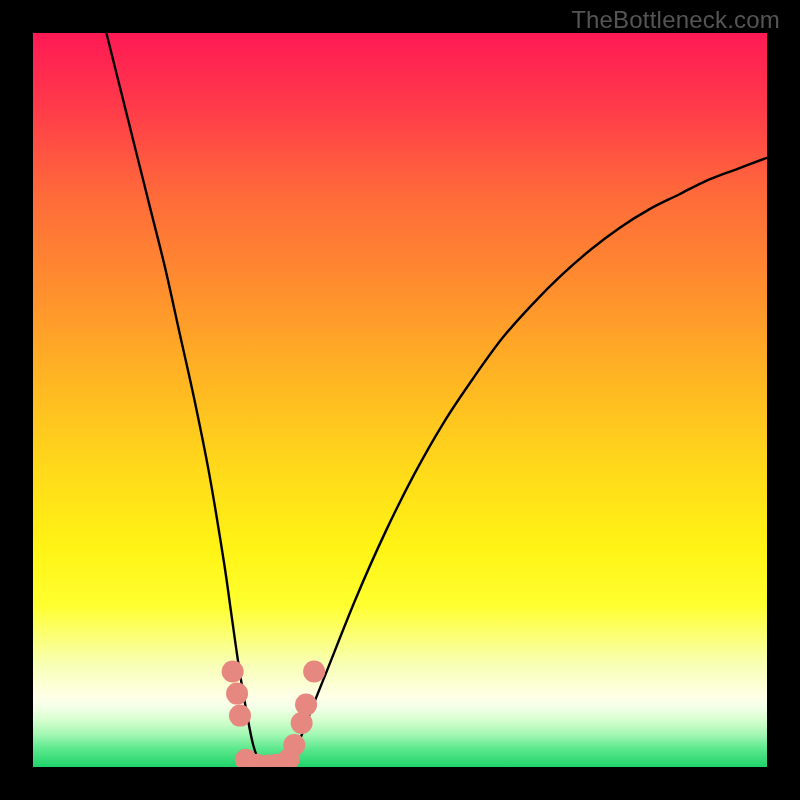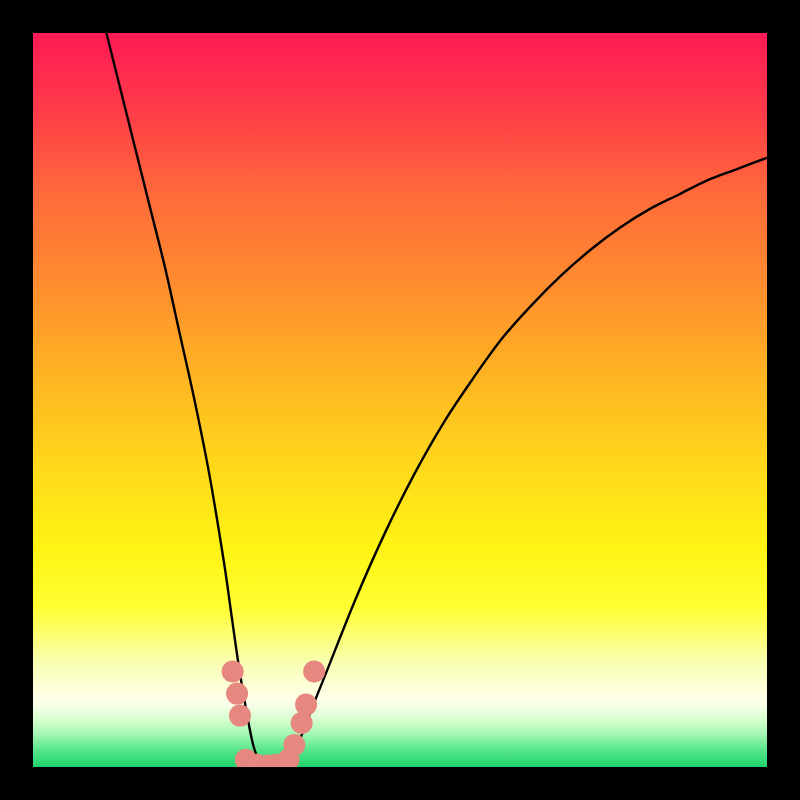--- a/index.html
+++ b/index.html
@@ -38,20 +38,21 @@
     user-select: none;
   }
   svg {
     display: block;
   }
 </style>
 </head>
 <body>
 
 <div class="frame">
+  <div class="watermark">TheBottleneck.com</div>
 
   <div class="plot-area">
     <svg id="chart-svg" width="734" height="734" viewBox="0 0 734 734" preserveAspectRatio="none">
       <defs>
         <linearGradient id="bg-grad" x1="0" y1="0" x2="0" y2="1">
             <stop offset="0.00%" stop-color="#ff1a55"></stop>
             <stop offset="10.00%" stop-color="#ff3a4a"></stop>
             <stop offset="22.00%" stop-color="#ff6a3a"></stop>
             <stop offset="35.00%" stop-color="#ff8f2e"></stop>
             <stop offset="48.00%" stop-color="#ffb822"></stop>

